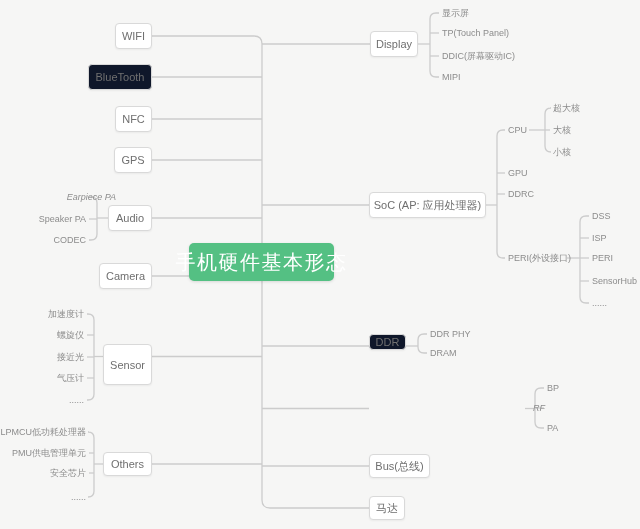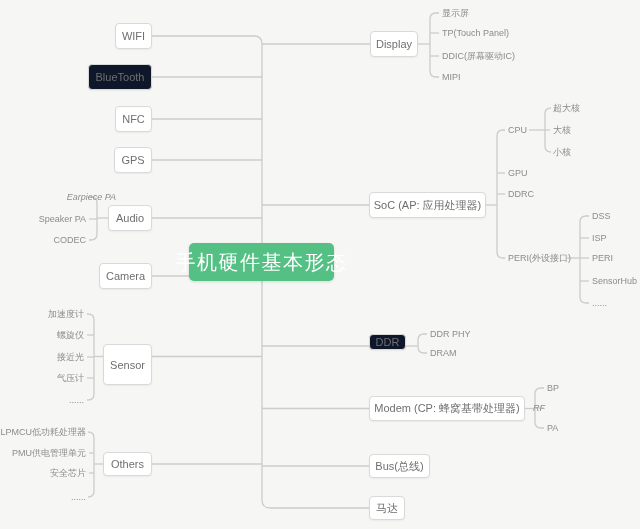--- a/index.html
+++ b/index.html
@@ -111,20 +111,19 @@
       <div class="leaf right" style="top: 187px; left: 508px; color: rgb(140, 140, 140);">DDRC</div>
       <div class="leaf right" style="top: 251px; left: 508px; color: rgb(140, 140, 140);">PERI(外设接口)</div>
       <div class="leaf right" style="top: 209px; left: 592px; color: rgb(140, 140, 140);">DSS</div>
       <div class="leaf right" style="top: 231px; left: 592px; color: rgb(140, 140, 140);">ISP</div>
       <div class="leaf right" style="top: 251px; left: 592px; color: rgb(140, 140, 140);">PERI</div>
       <div class="leaf right" style="top: 274px; left: 592px; color: rgb(140, 140, 140);">SensorHub</div>
       <div class="leaf right" style="top: 296px; left: 592px; color: rgb(140, 140, 140);">......</div>
       <div class="node-box" style="left: 369px; top: 334px; width: 37px; height: 16px; background: #0f172a; border-color: rgb(217, 217, 217); color: rgb(111, 111, 111);">DDR</div>
       <div class="leaf right" style="top: 327px; left: 430px; color: rgb(140, 140, 140);">DDR PHY</div>
       <div class="leaf right" style="top: 346px; left: 430px; color: rgb(140, 140, 140);">DRAM</div>
-      <div class="node-box" style="left: 369px; top: 396px; width: 156px; height: 25px; background: rgb(255, 255, 255); border-color: rgb(217, 217, 217); color: rgb(111, 111, 111);">Modem (CP: 蜂窝基带处理器)</div>
       <div class="leaf right" style="top: 381px; left: 547px; color: rgb(140, 140, 140);">BP</div>
       <div class="leaf right" style="top: 401px; left: 533px; color: rgb(140, 140, 140); font-style: italic;">RF</div>
       <div class="leaf right" style="top: 421px; left: 547px; color: rgb(140, 140, 140);">PA</div>
       <div class="node-box" style="left: 369px; top: 454px; width: 61px; height: 24px; background: rgb(255, 255, 255); border-color: rgb(217, 217, 217); color: rgb(111, 111, 111);">Bus(总线)</div>
       <div class="node-box" style="left: 369px; top: 496px; width: 36px; height: 24px; background: rgb(255, 255, 255); border-color: rgb(217, 217, 217); color: rgb(111, 111, 111);">马达</div>
     </div>
 </div>
 
 </body></html>

